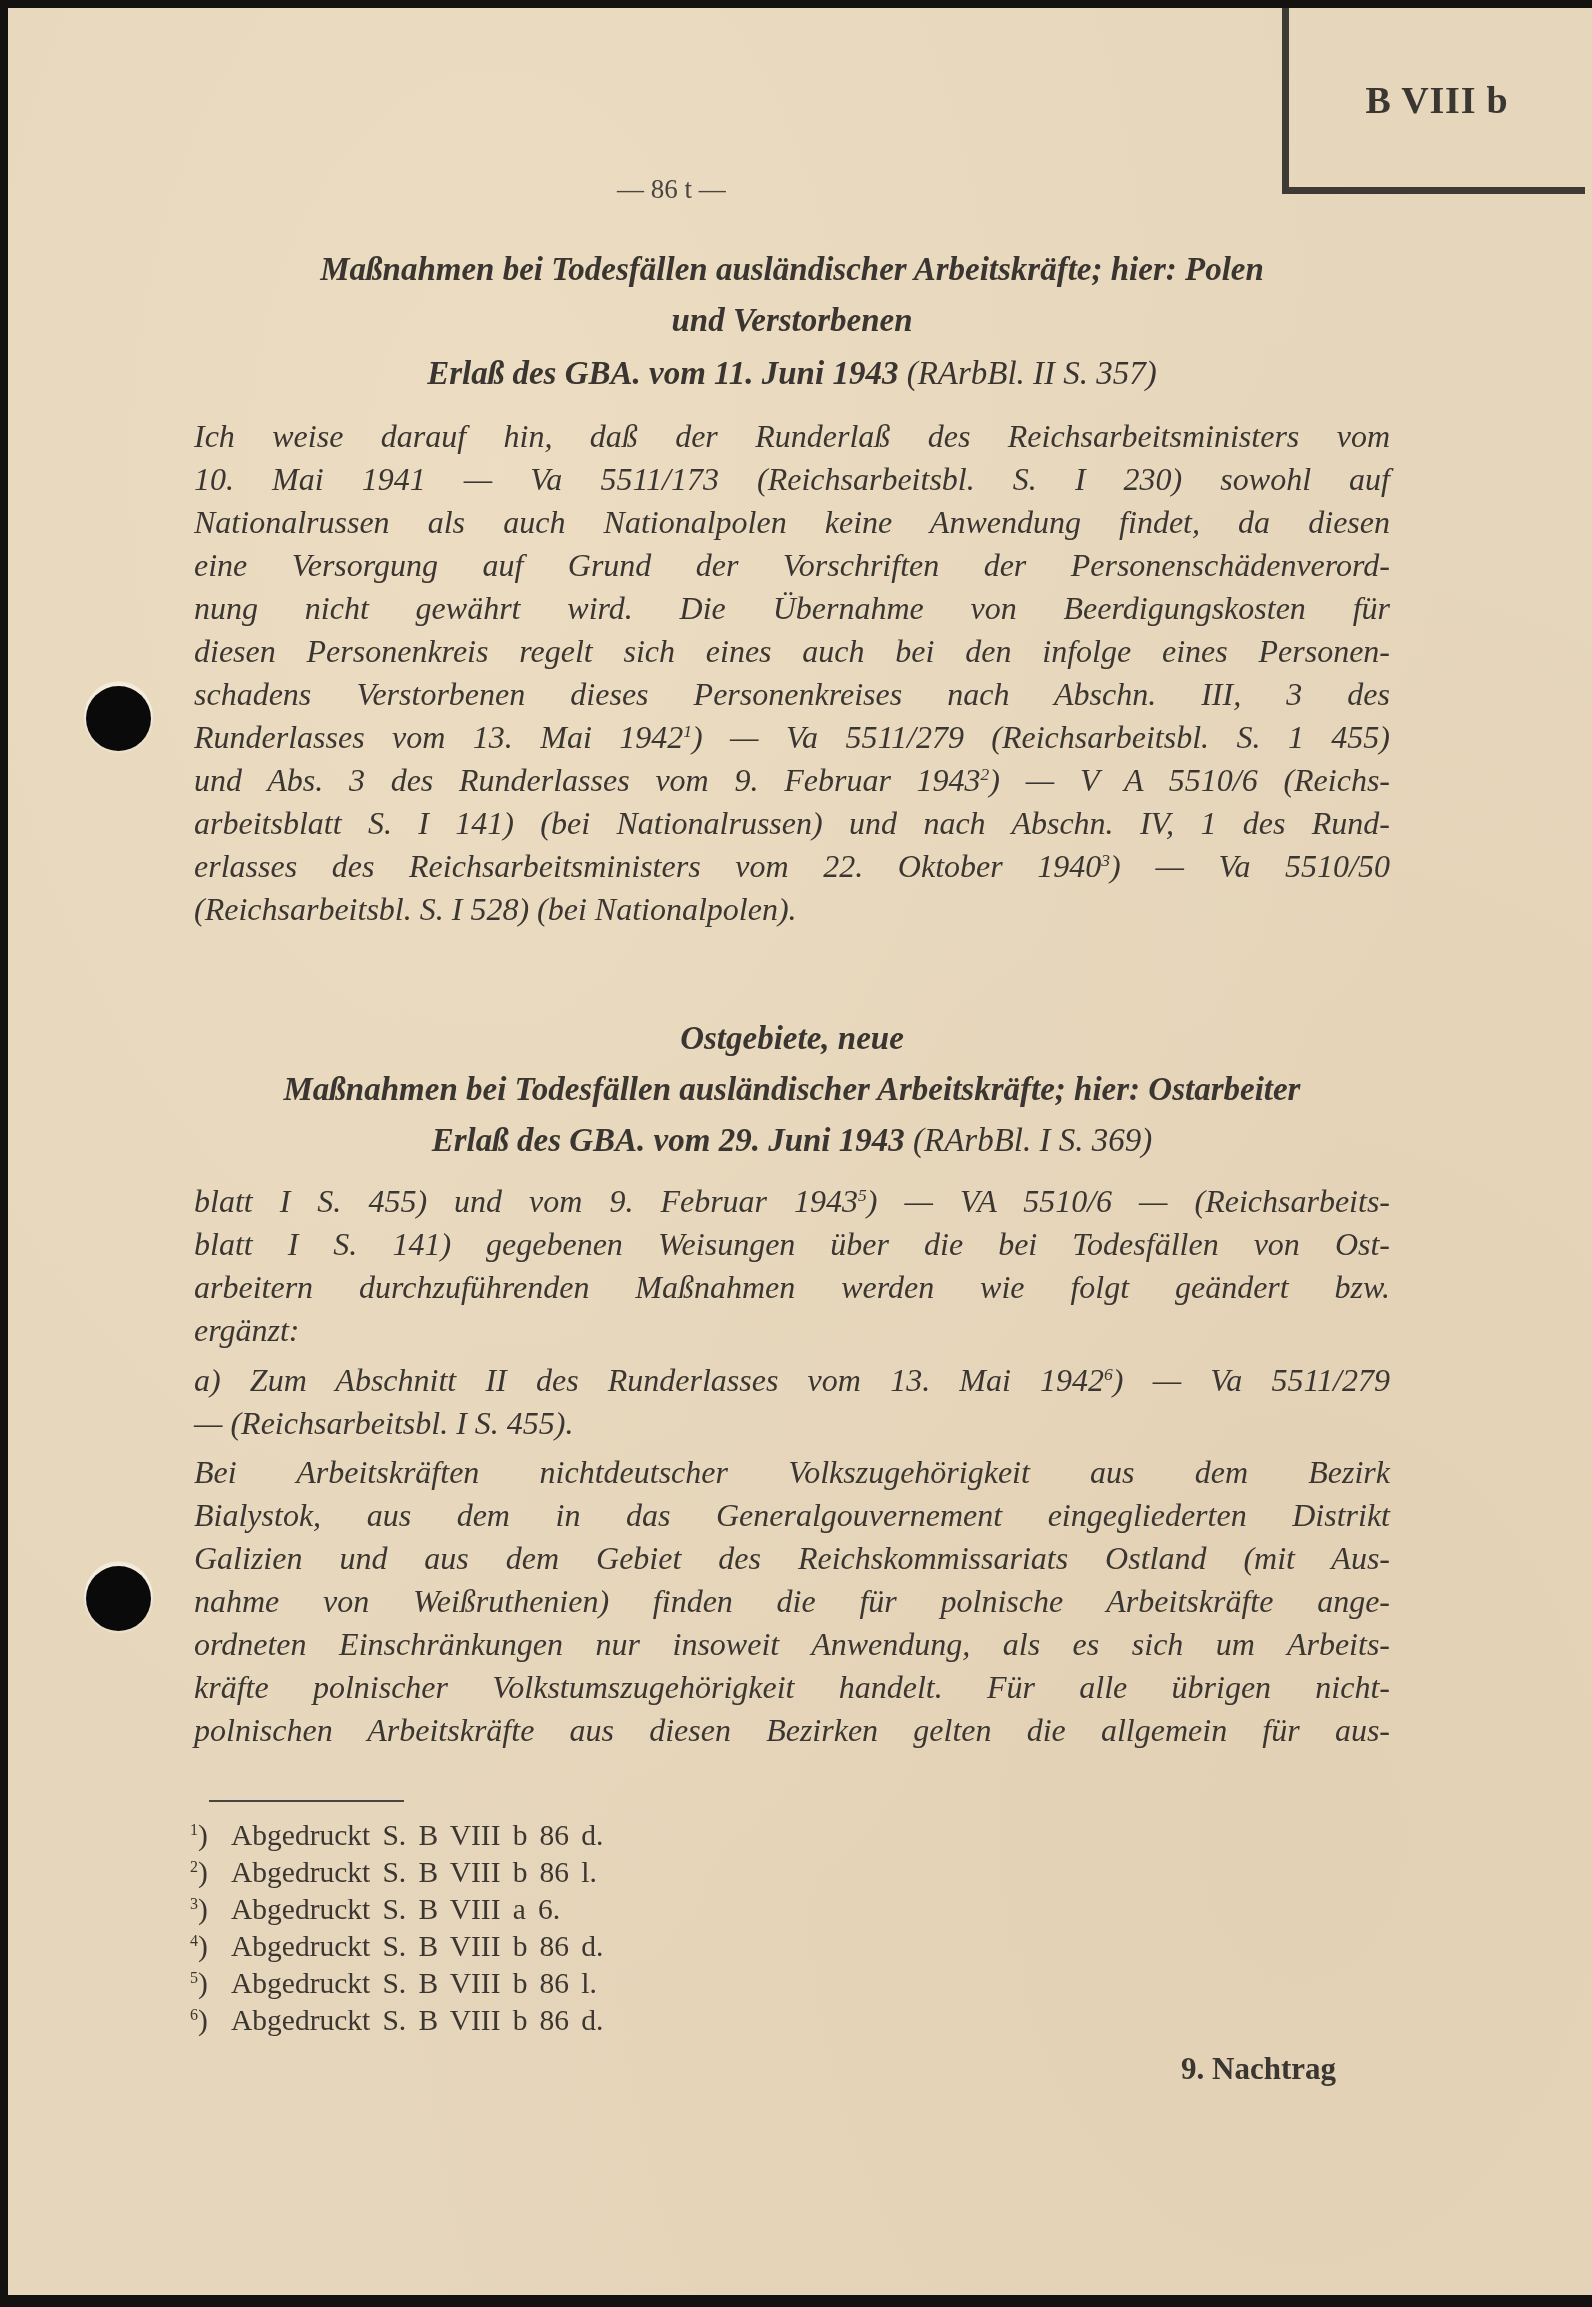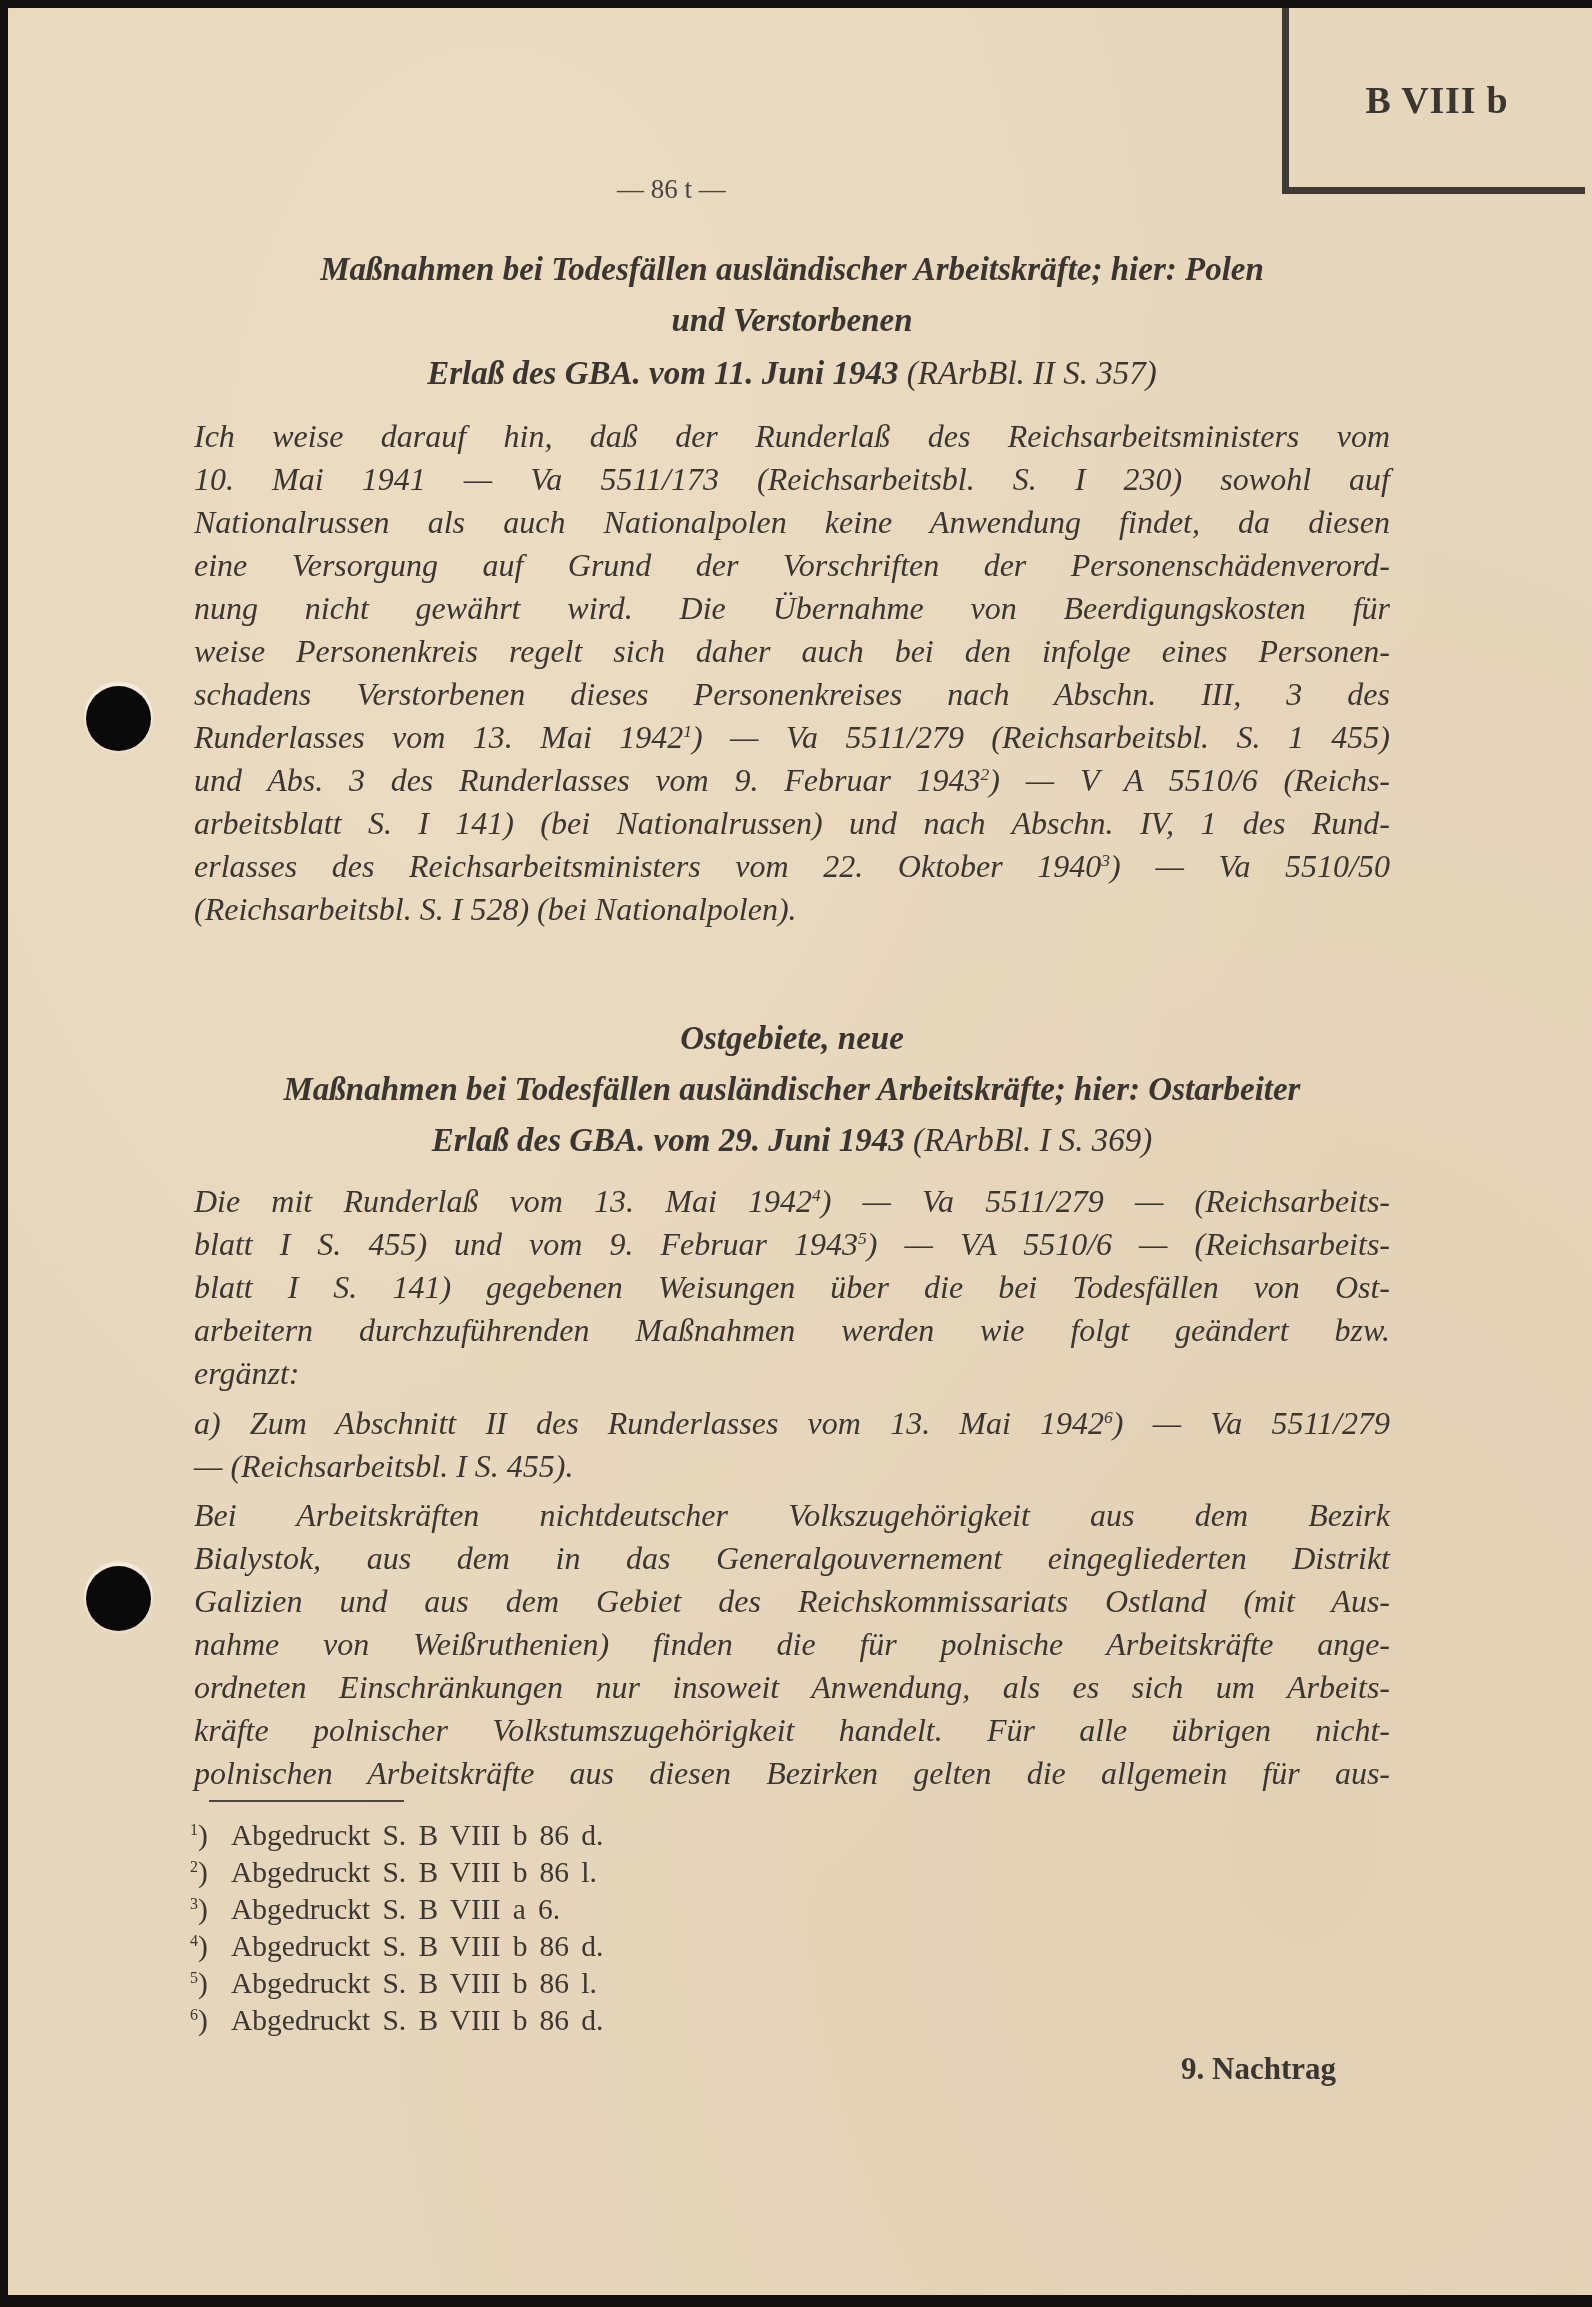--- a/index.html
+++ b/index.html
@@ -161,38 +161,37 @@
     <div class="heading">und Verstorbenen</div>
     <div class="subheading" style="margin-top:1.6px;">
       <span class="bold">Erlaß des GBA. vom 11. Juni 1943</span><span> (RArbBl. II S. 357)</span>
     </div>
     <div class="para" style="margin-top:16px;" id="decree1-body">
         <span class="line">Ich weise darauf hin, daß der Runderlaß des Reichsarbeitsministers vom</span>
         <span class="line">10. Mai 1941 — Va 5511/173 (Reichsarbeitsbl. S. I 230) sowohl auf</span>
         <span class="line">Nationalrussen als auch Nationalpolen keine Anwendung findet, da diesen</span>
         <span class="line">eine Versorgung auf Grund der Vorschriften der Personenschädenverord-</span>
         <span class="line">nung nicht gewährt wird. Die Übernahme von Beerdigungskosten für</span>
-        <span class="line">weise Personenkreis regelt sich daher auch bei den infolge eines Personen-</span>
+        <span class="line">diesen Personenkreis regelt sich eines auch bei den infolge eines Personen-</span>
         <span class="line">schadens Verstorbenen dieses Personenkreises nach Abschn. III, 3 des</span>
         <span class="line"><span>Runderlasses vom 13. Mai 1942</span><sup>1</sup><span>) — Va 5511/279 (Reichsarbeitsbl. S. 1 455)</span></span>
         <span class="line"><span>und Abs. 3 des Runderlasses vom 9. Februar 1943</span><sup>2</sup><span>) — V A 5510/6 (Reichs-</span></span>
         <span class="line">arbeitsblatt S. I 141) (bei Nationalrussen) und nach Abschn. IV, 1 des Rund-</span>
         <span class="line"><span>erlasses des Reichsarbeitsministers vom 22. Oktober 1940</span><sup>3</sup><span>) — Va 5510/50</span></span>
         <span class="line last">(Reichsarbeitsbl. S. I 528) (bei Nationalpolen).</span>
       </div>
   </div>
 
   <div class="content" style="top:1005px;">
     <div class="heading">Ostgebiete, neue</div>
     <div class="heading">Maßnahmen bei Todesfällen ausländischer Arbeitskräfte; hier: Ostarbeiter</div>
     <div class="subheading">
       <span class="bold">Erlaß des GBA. vom 29. Juni 1943</span><span> (RArbBl. I S. 369)</span>
     </div>
     <div class="para" style="margin-top:14.3px;" id="decree2-intro">
-        <span class="line"><span>Die mit Runderlaß vom 13. Mai 1942</span><sup>4</sup><span>) — Va 5511/279 — (Reichsarbeits-</span></span>
         <span class="line"><span>blatt I S. 455) und vom 9. Februar 1943</span><sup>5</sup><span>) — VA 5510/6 — (Reichsarbeits-</span></span>
         <span class="line">blatt I S. 141) gegebenen Weisungen über die bei Todesfällen von Ost-</span>
         <span class="line">arbeitern durchzuführenden Maßnahmen werden wie folgt geändert bzw.</span>
         <span class="line last">ergänzt:</span>
       </div>
     <div class="para" style="margin-top:6.4px;" id="decree2-item-a">
         <span class="line"><span>a) Zum Abschnitt II des Runderlasses vom 13. Mai 1942</span><sup>6</sup><span>) — Va 5511/279</span></span>
         <span class="line last">— (Reichsarbeitsbl. I S. 455).</span>
       </div>
     <div class="para" style="margin-top:6.4px;" id="decree2-body">

